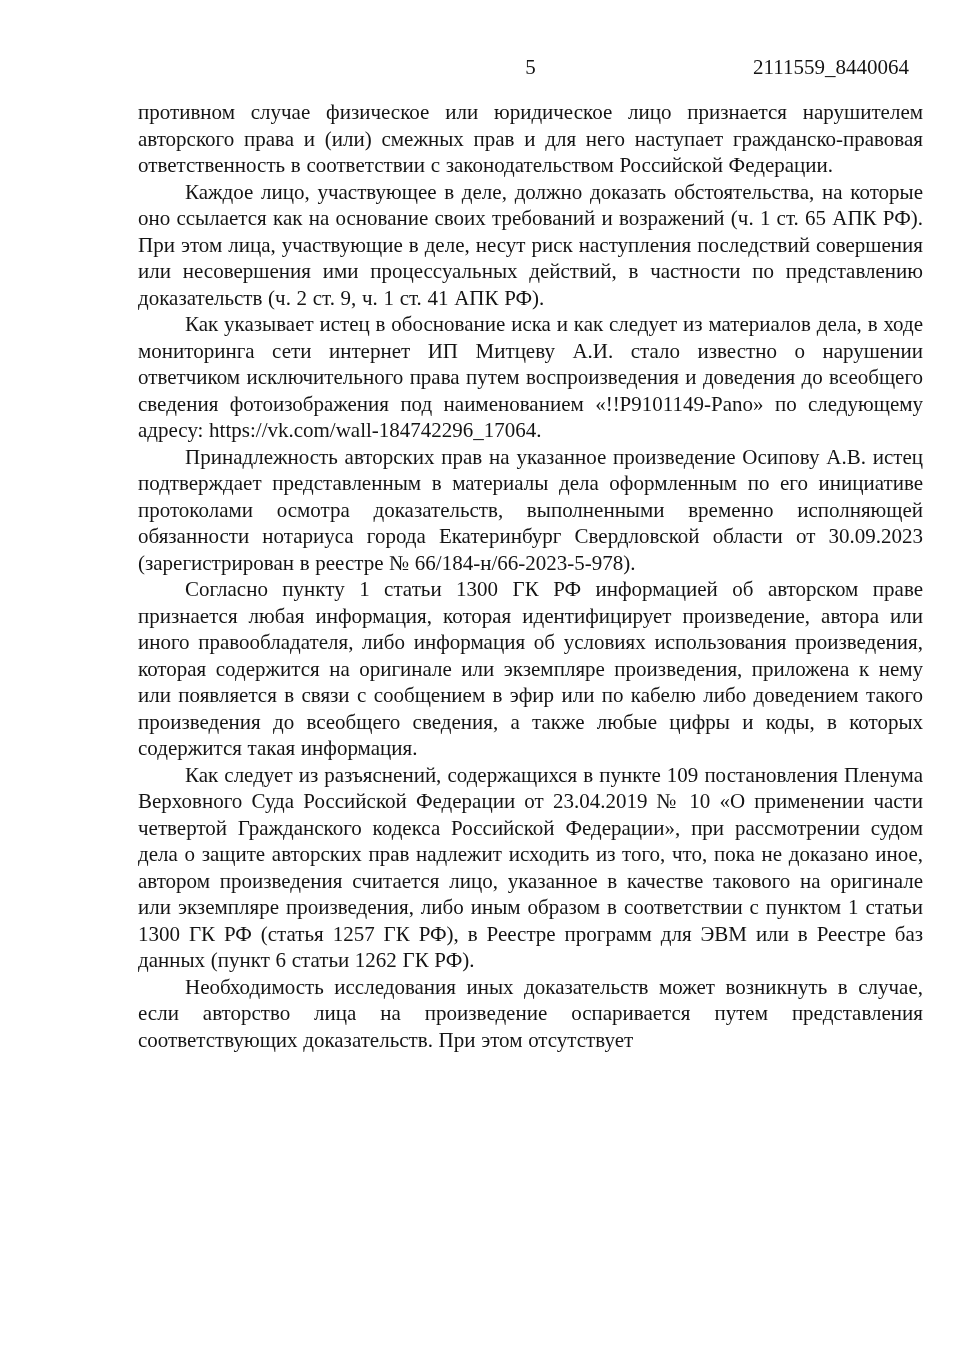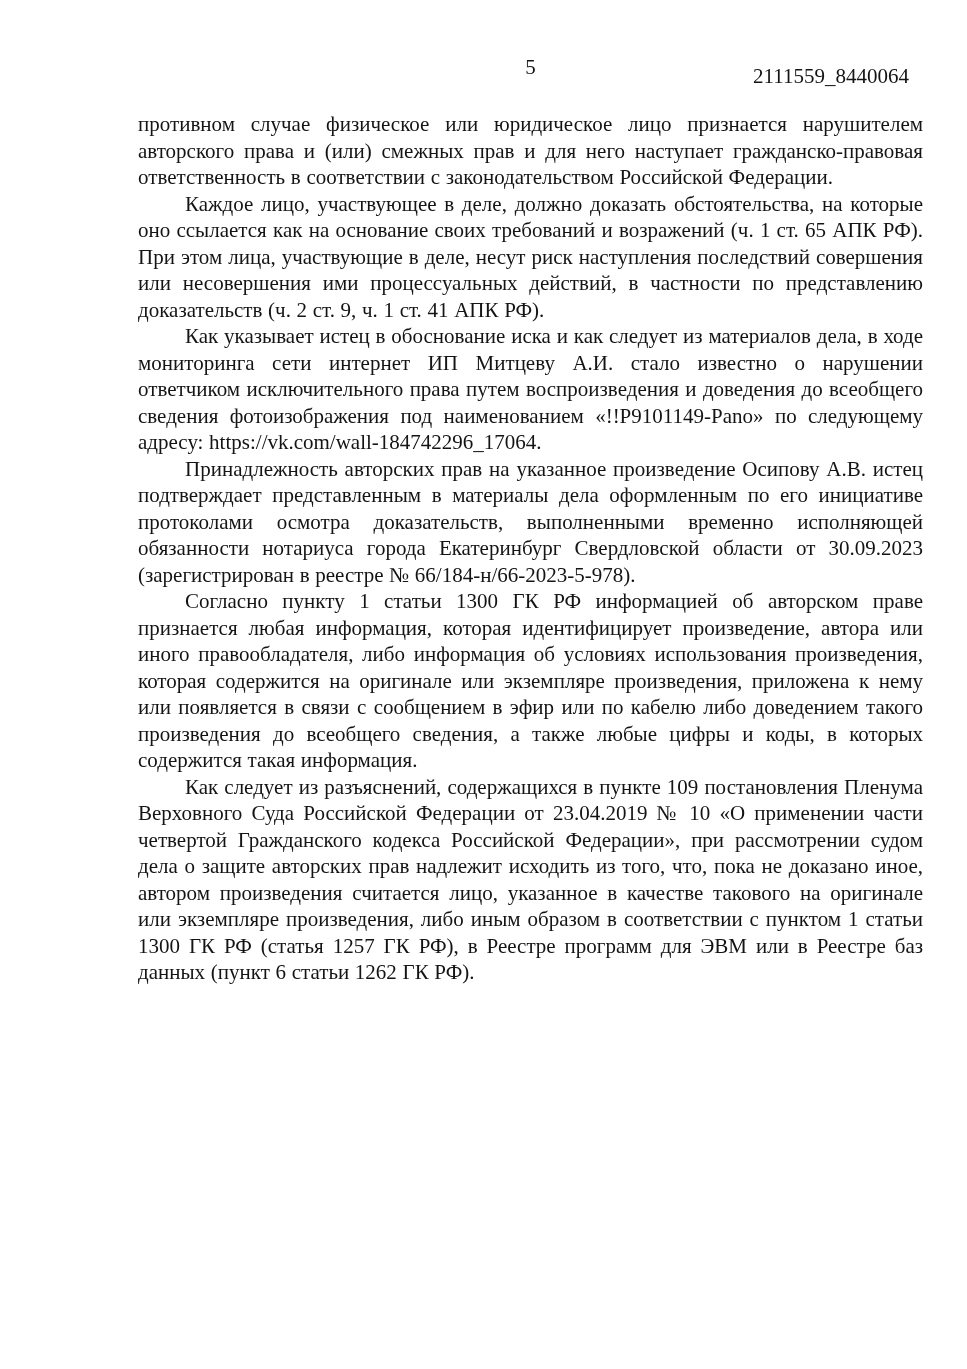--- a/index.html
+++ b/index.html
@@ -31,24 +31,24 @@
   }
   .page-number {
     position: absolute;
     left: 50%;
     transform: translateX(-50%);
     top: 0;
   }
   .doc-id {
     position: absolute;
     right: 14px;
-    top: 9px;
+    top: 0;
   }
   .doc-body {
-    margin-top: 32px;
+    margin-top: 20px;
     font-size: 21px;
     line-height: 26.5px;
     text-align: justify;
   }
   .para {
     margin: 0;
     padding: 0;
     text-indent: 47px;
     word-spacing: 0.02em;
   }
@@ -65,14 +65,15 @@
     <span class="doc-id">2111559_8440064</span>
   </div>
 
   <div class="doc-body">
     <p class="para no-indent">противном случае физическое или юридическое лицо признается нарушителем авторского права и (или) смежных прав и для него наступает гражданско-правовая ответственность в соответствии с законодательством Российской Федерации.</p>
     <p class="para">Каждое лицо, участвующее в деле, должно доказать обстоятельства, на которые оно ссылается как на основание своих требований и возражений (ч. 1 ст. 65 АПК РФ). При этом лица, участвующие в деле, несут риск наступления последствий совершения или несовершения ими процессуальных действий, в частности по представлению доказательств (ч. 2 ст. 9, ч. 1 ст. 41 АПК РФ).</p>
     <p class="para">Как указывает истец в обоснование иска и как следует из материалов дела, в ходе мониторинга сети интернет ИП Митцеву А.И. стало известно о нарушении ответчиком исключительного права путем воспроизведения и доведения до всеобщего сведения фотоизображения под наименованием «!!P9101149-Pano» по следующему адресу: https://vk.com/wall-184742296_17064.</p>
     <p class="para">Принадлежность авторских прав на указанное произведение Осипову А.В. истец подтверждает представленным в материалы дела оформленным по его инициативе протоколами осмотра доказательств, выполненными временно исполняющей обязанности нотариуса города Екатеринбург Свердловской области от 30.09.2023 (зарегистрирован в реестре № 66/184-н/66-2023-5-978).</p>
     <p class="para">Согласно пункту 1 статьи 1300 ГК РФ информацией об авторском праве признается любая информация, которая идентифицирует произведение, автора или иного правообладателя, либо информация об условиях использования произведения, которая содержится на оригинале или экземпляре произведения, приложена к нему или появляется в связи с сообщением в эфир или по кабелю либо доведением такого произведения до всеобщего сведения, а также любые цифры и коды, в которых содержится такая информация.</p>
     <p class="para">Как следует из разъяснений, содержащихся в пункте 109 постановления Пленума Верховного Суда Российской Федерации от 23.04.2019 № 10 «О применении части четвертой Гражданского кодекса Российской Федерации», при рассмотрении судом дела о защите авторских прав надлежит исходить из того, что, пока не доказано иное, автором произведения считается лицо, указанное в качестве такового на оригинале или экземпляре произведения, либо иным образом в соответствии с пунктом 1 статьи 1300 ГК РФ (статья 1257 ГК РФ), в Реестре программ для ЭВМ или в Реестре баз данных (пункт 6 статьи 1262 ГК РФ).</p>
+    <p class="para">Необходимость исследования иных доказательств может возникнуть в случае, если авторство лица на произведение оспаривается путем представления соответствующих доказательств. При этом отсутствует</p>
   </div>
 </div>
 
 </body></html>

